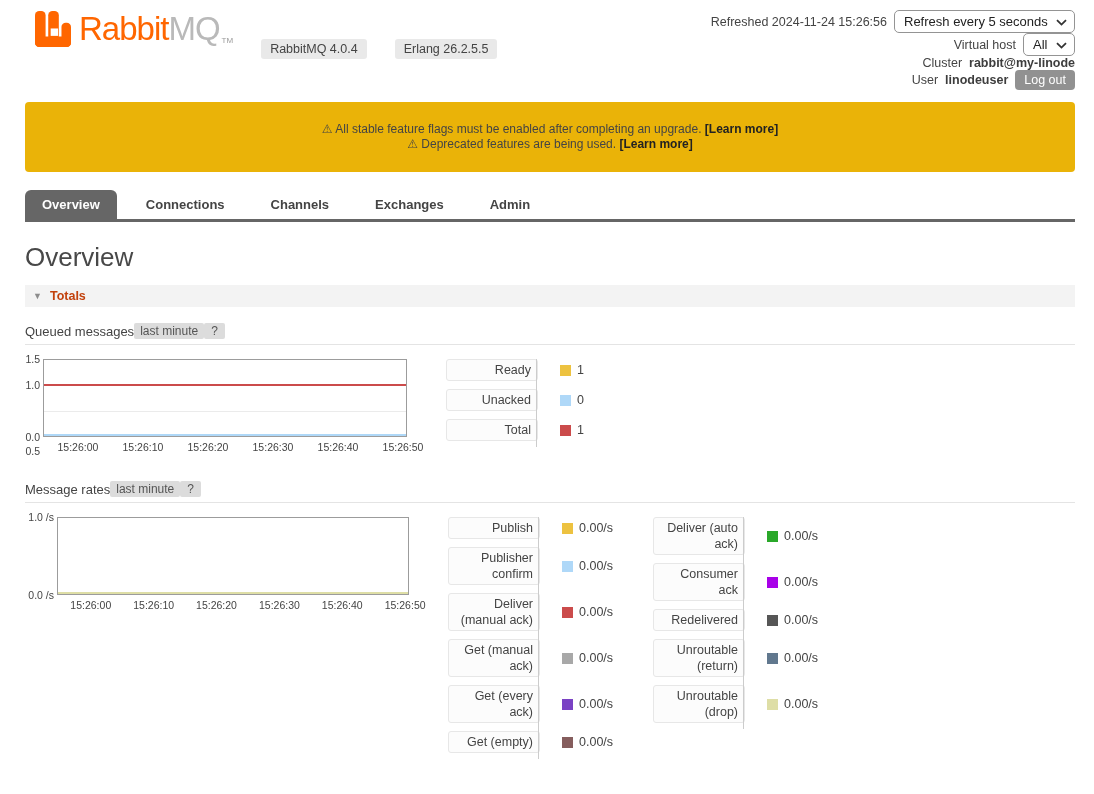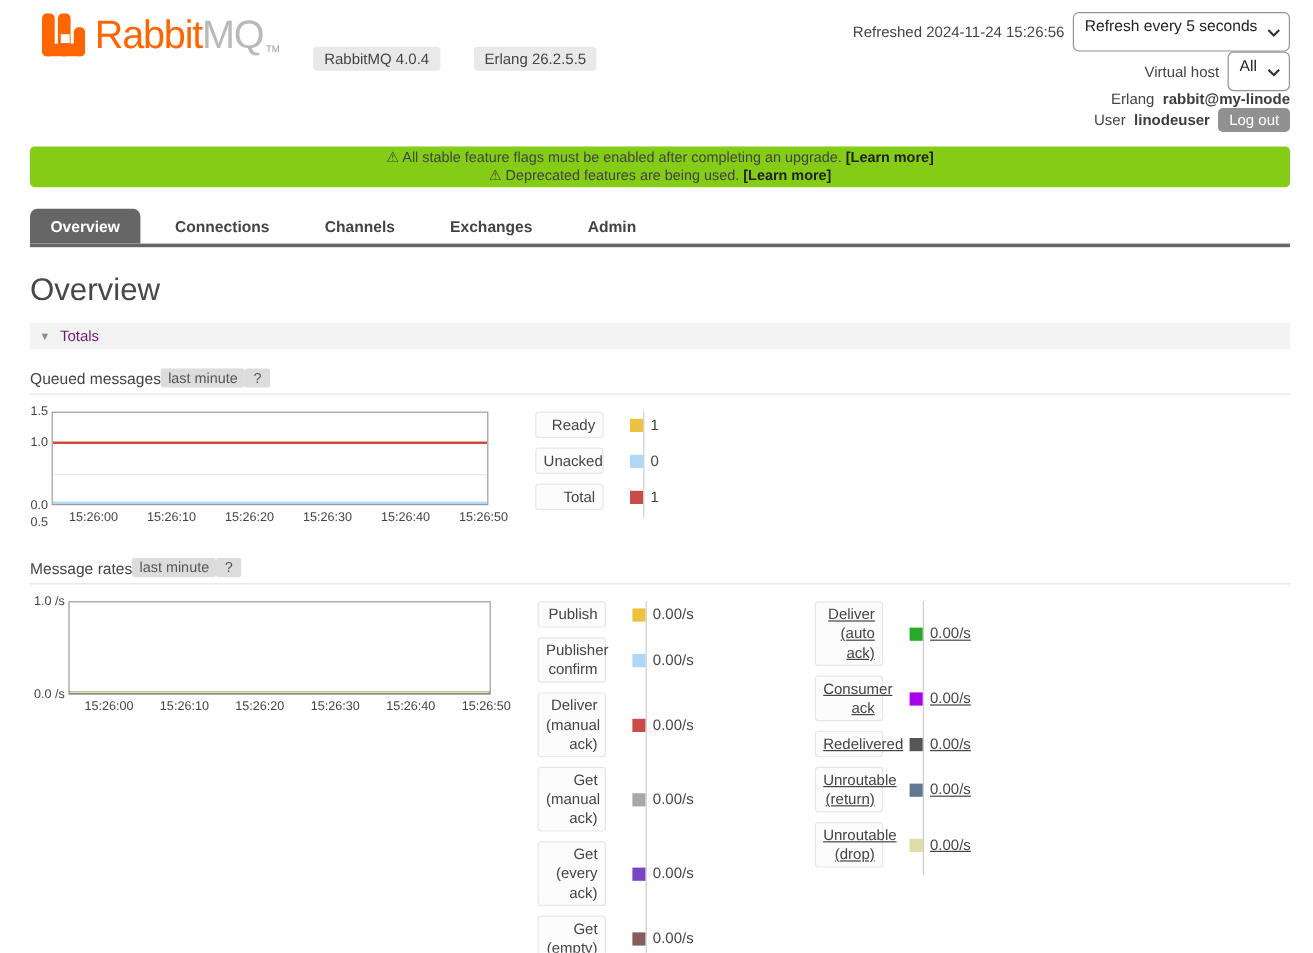--- a/index.html
+++ b/index.html
@@ -19,42 +19,42 @@
   .badge { background: #e9e9e9; color: #444; border-radius: 3px; padding: 3px 9px; font-size: 12.5px; white-space: nowrap; }
 
   .header-right { margin-left: auto; display: flex; flex-direction: column; align-items: flex-end; gap: 0; }
   .hr-row { display: flex; align-items: center; gap: 7px; font-size: 12.5px; color: #444; }
   .hr-row b { color: #3d3d3d; }
   .select-box { position: relative; display: inline-block; }
   .select-box select {
     -webkit-appearance: none; appearance: none;
     font-family: "Liberation Sans", sans-serif; font-size: 13px; color: #222;
     border: 1px solid #949494; border-radius: 5px; background: #fff;
-    padding: 3px 26px 13px 9px; cursor: pointer;
+    padding: 3px 26px 3px 9px; cursor: pointer;
   }
   .select-box .chev { position: absolute; right: 8px; top: 50%; transform: translateY(-42%); pointer-events: none; }
   .logout-btn { background: #919191; color: #fff; border: none; border-radius: 4px;
     padding: 3px 9px; font-family: "Liberation Sans", sans-serif; font-size: 12.5px; cursor: pointer; }
 
   
-  .banner { margin: 12px 19px 18px 25px; background: #84cc16; border-radius: 4px;
-    text-align: center; padding: 2px 8px; font-size: 12px; color: #444; line-height: 15px; }
+  .banner { margin: 12px 19px 18px 25px; background: #eab308; border-radius: 4px;
+    text-align: center; padding: 20px 8px; font-size: 12px; color: #444; line-height: 15px; }
   .banner a { color: #222; font-weight: bold; text-decoration: none; cursor: pointer; }
 
   
   .tabs { display: flex; border-bottom: 3px solid #666; margin: 0 19px 0 25px; }
   .tab { padding: 7px 17px; font-weight: bold; font-size: 13px; color: #444; cursor: pointer; }
   .tab.active { background: #666; color: #fff; border-radius: 6px 6px 0 0; }
   .tab + .tab { margin-left: 12px; }
 
   
   h1 { font-size: 26px; font-weight: normal; color: #484848; margin: 20px 0 12px 0; }
   .section-bar { background: #f3f3f3; padding: 4px 8px; display: flex; align-items: center; gap: 8px; cursor: pointer; margin-bottom: 16px; }
   .section-bar .tri { color: #8c8c8c; font-size: 9px; }
-  .section-bar .section-title { font-weight: normal; font-size: 12.5px; color: #701a75; }
+  .section-bar .section-title { font-weight: bold; font-size: 12.5px; color: #c2410c; }
 
   .chart-header { display: flex; align-items: center; gap: 0; padding-bottom: 5px;
     border-bottom: 1px solid #e4e4e4; margin-bottom: 14px; }
   .chart-title { font-size: 13px; color: #444; }
   .mini-badge { background: #dcdcdc; color: #555; font-size: 12px; padding: 1px 6px; border-radius: 2px; }
   .mini-badge.help { cursor: pointer; padding: 1px 7px; }
 
   .chart-row { display: flex; align-items: flex-start; margin-bottom: 26px; }
 
   .chart { display: grid; }
@@ -63,24 +63,24 @@
   .y-labels { position: relative; grid-column: 1; grid-row: 1; }
   .ytick { position: absolute; right: 3px; transform: translateY(-50%); font-size: 10.5px; color: #444; white-space: nowrap; }
   .plot { position: relative; grid-column: 2; grid-row: 1; border: 1px solid #9c9c9c; background: #fff; overflow: hidden; }
   .gridline { position: absolute; left: 0; right: 0; height: 1px; background: #ebebeb; }
   .series-line { position: absolute; left: 0; right: 0; height: 2px; }
   .x-labels { position: relative; grid-column: 2; grid-row: 2; }
   .xtick { position: absolute; top: 4px; transform: translateX(-50%); font-size: 10.5px; color: #444; white-space: nowrap; }
 
   
   .legend { position: relative; margin-left: 39px; width: 176px; }
-  .legend.second-col { margin-left: 55px; text-decoration: underline; }
+  .legend.second-col { margin-left: 29px; }
   .legend-divider { position: absolute; left: 90px; top: 0; bottom: 2px; width: 1px; background: #ccc; }
   .legend-row { display: flex; align-items: center; margin-bottom: 8px; }
-  .legend-label-box { width: 57px; border: 1px solid #e7e7e7; background: #fcfcfc; border-radius: 3px;
+  .legend-label-box { width: 92px; border: 1px solid #e7e7e7; background: #fcfcfc; border-radius: 3px;
     padding: 2px 6px; text-align: right; font-size: 12.5px; color: #444; line-height: 16px; cursor: pointer; }
   .legend-val { margin-left: 22px; display: flex; align-items: center; gap: 6px; font-size: 12.5px; color: #444; }
   .swatch { width: 11px; height: 11px; display: inline-block; }
 </style>
 </head>
 <body>
 
 <header class="topbar">
   <div class="logo-block">
     <svg width="36" height="36" viewBox="0 0 34 34">
@@ -113,21 +113,21 @@
     <div class="hr-row">
       <span>Virtual host</span>
       <span class="select-box">
         <select><option>All</option></select>
         <svg class="chev" width="11" height="7" viewBox="0 0 11 7">
             <path d="M1 1 L5.5 5.5 L10 1" stroke="#333" stroke-width="1.8" fill="none"></path>
           </svg>
       </span>
     </div>
     <div class="hr-row">
-      <span>Erlang</span>
+      <span>Cluster</span>
       <b>rabbit@my-linode</b>
     </div>
     <div class="hr-row">
       <span>User</span>
       <b>linodeuser</b>
       <button class="logout-btn">Log out</button>
     </div>
   </div>
 </header>
 

